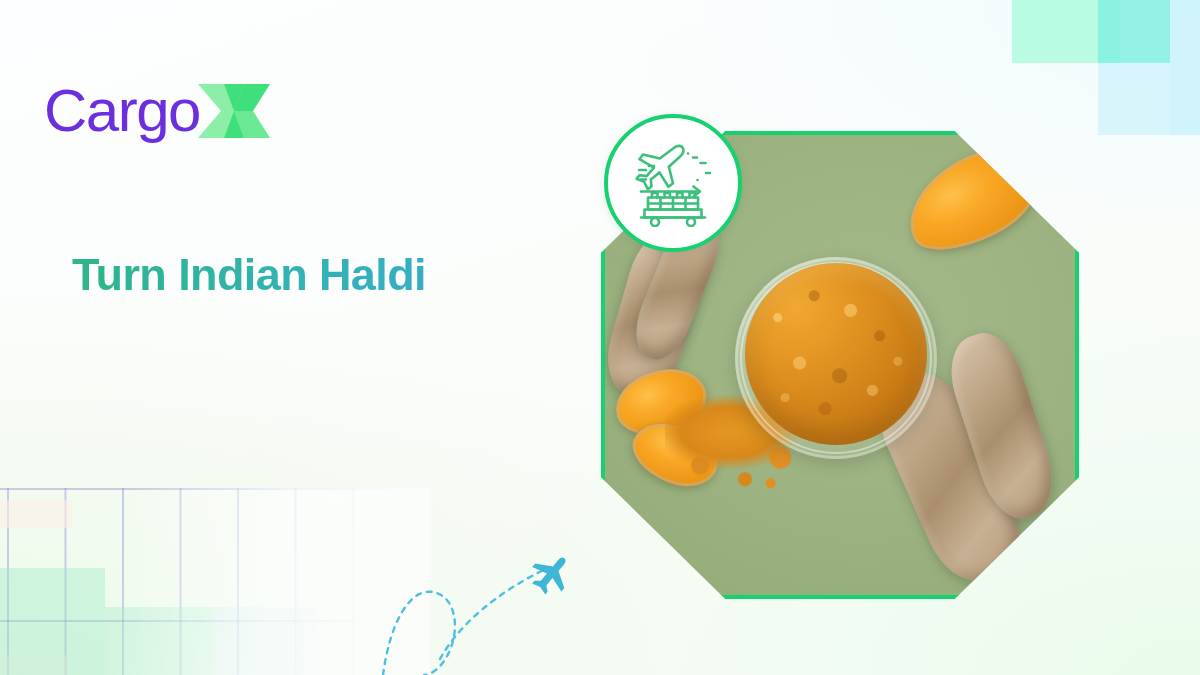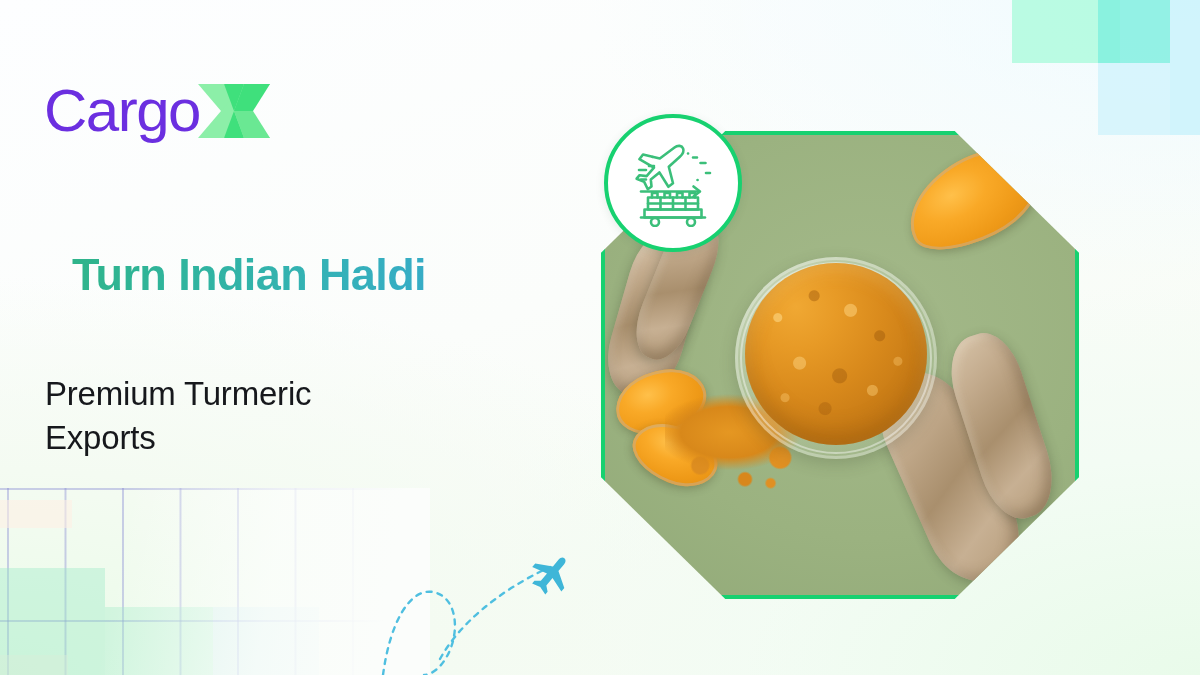--- a/index.html
+++ b/index.html
@@ -251,24 +251,20 @@
       <polygon points="28,58 48,58 38,31" fill="#3FE07C"></polygon>
       <polygon points="38,31 48,4 74,4 57,31" fill="#3FE07C"></polygon>
       <polygon points="38,31 57,31 74,58 48,58" fill="#6AE893"></polygon>
     </svg>
   </div>
 
   <div class="headline">
     <div class="headline-line">Turn Indian Haldi</div>
   </div>
 
-  <div class="subhead">
-    <div>Premium Turmeric</div>
-    <div>Exports</div>
-  </div>
 
   <div class="octagon-wrap">
     <div class="octagon">
       <div class="octagon-inner">
         <div class="root root-tl1"></div>
         <div class="root root-tl2"></div>
         <div class="slice slice-top"></div>
         <div class="root root-br1"></div>
         <div class="root root-br2"></div>
         <div class="slice slice-l1"></div>

